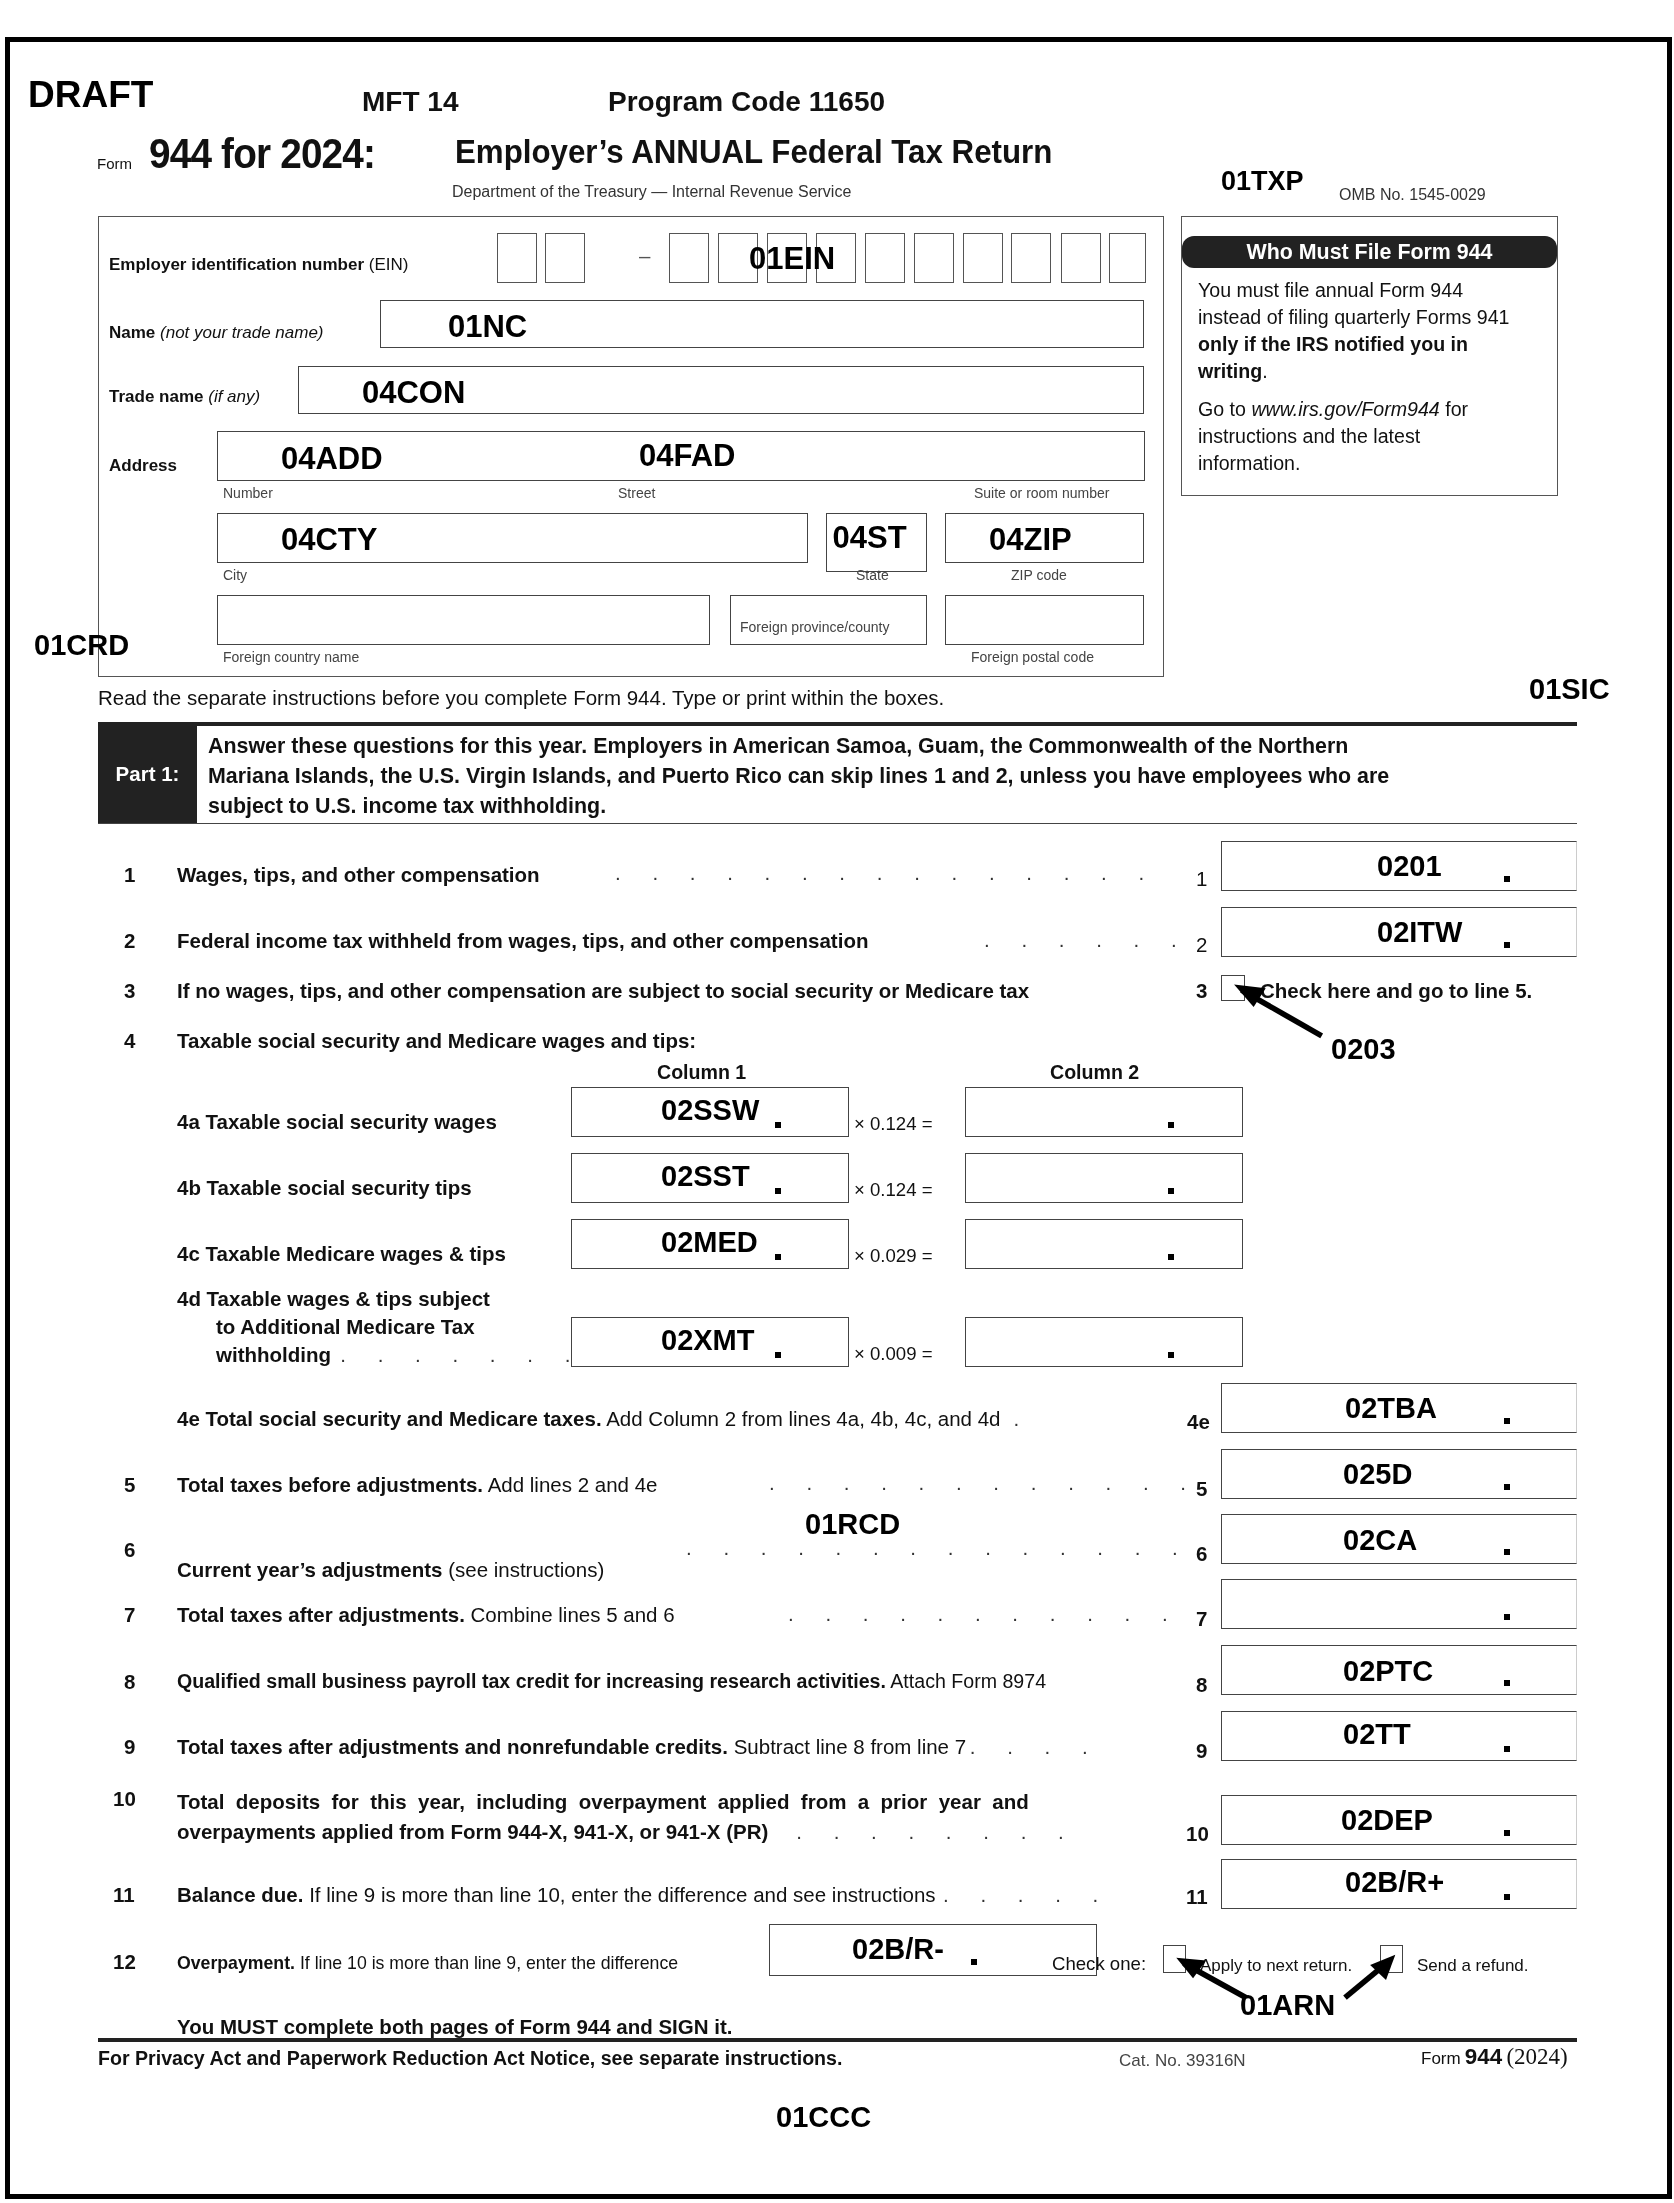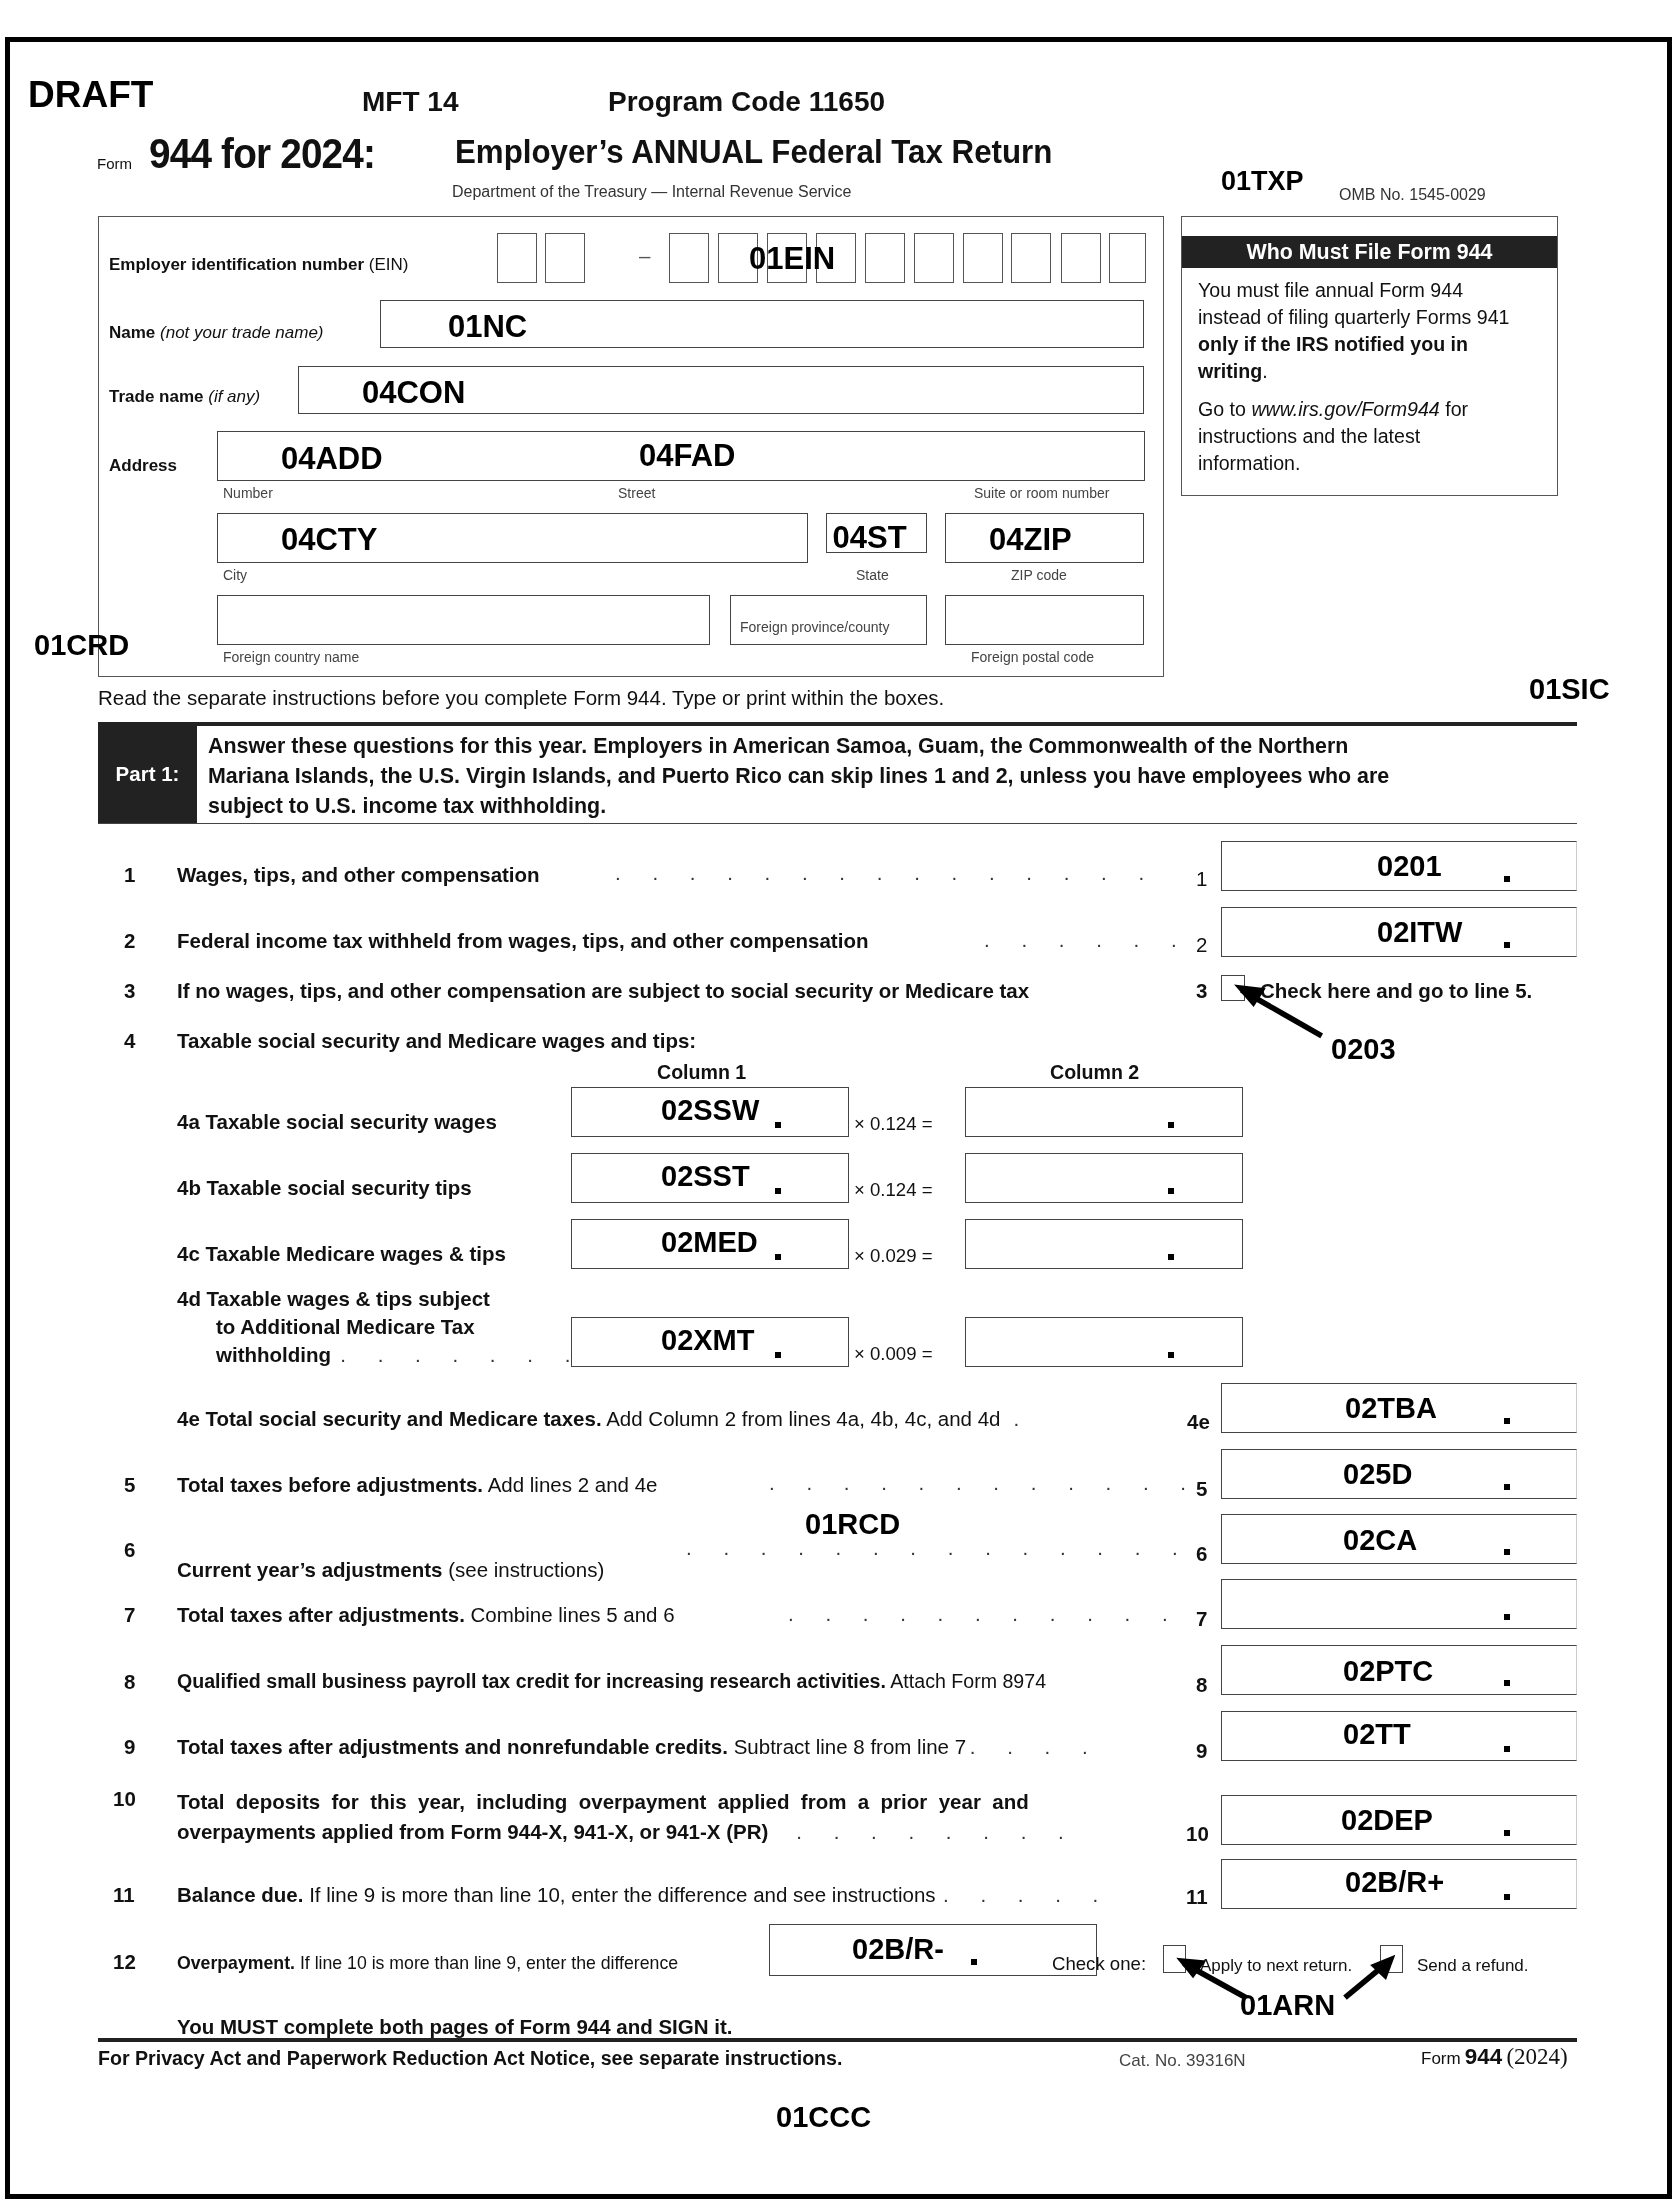--- a/index.html
+++ b/index.html
@@ -14,21 +14,21 @@
   .form-word { font-size: 15px; }
   .form-num { font-size: 43px; font-weight: bold; letter-spacing: -0.9px; transform: scaleX(0.9); transform-origin: left; }
   .form-title { font-size: 34px; font-weight: bold; transform: scaleX(0.92); transform-origin: left; white-space: nowrap; }
   .small { font-size: 16px; color: #333; white-space: nowrap; }
   .tiny { font-size: 14px; color: #444; white-space: nowrap; }
   .lbl { font-size: 17px; white-space: nowrap; }
   .lbl b { font-weight: bold; }
   .box { border: 1.4px solid #444; box-sizing: border-box; background: #fff; }
   .ein-box { border: 1.4px solid #555; width: 40px; height: 50px; box-sizing: border-box; }
   .info-box { border: 1.4px solid #555; box-sizing: border-box; }
-  .info-head { background: #222; color: #fff; font-weight: bold; font-size: 21.4px; text-align: center; }
+  .info-head { background: #222; color: #fff; font-weight: bold; font-size: 21.4px; text-align: center; border-radius: 12px; }
   .info-body { font-size: 19.6px; line-height: 27px; color: #111; }
   .part-head { background: #222; color: #fff; font-weight: bold; font-size: 20.5px; display: flex; align-items: center; justify-content: center; }
   .part-text { font-size: 21.4px; font-weight: bold; line-height: 30px; }
   .rule { background: #222; }
   .line-num { font-size: 20.5px; font-weight: bold; }
   .line-text { font-size: 20.5px; white-space: nowrap; }
   .dots { font-size: 20.5px; letter-spacing: 13px; color: #333; white-space: nowrap; }
   .amt-box { border-top: 1.4px solid #444; border-bottom: 1.4px solid #444; border-left: 1.4px solid #444; border-right: 1.4px solid #ccc; box-sizing: border-box; height: 50px; width: 356px; }
   .col-box { border: 1.4px solid #444; box-sizing: border-box; height: 50px; }
   .decimal { width: 5.6px; height: 5.6px; background: #000; }
@@ -85,21 +85,21 @@
   <span class="abs code" style="left:63px;top:9.3px;font-size:31px;">04ADD</span>
   <span class="abs code" style="left:421px;top:5.6px;font-size:31px;">04FAD</span>
 </div>
 <div class="abs tiny" style="left:223px;top:485px;">Number</div>
 <div class="abs tiny" style="left:618px;top:485px;">Street</div>
 <div class="abs tiny" style="left:974px;top:485px;">Suite or room number</div>
 
 <div class="abs box" style="left:217px;top:513px;width:591px;height:50px;">
   <span class="abs code" style="left:63px;top:7.5px;font-size:31px;">04CTY</span>
 </div>
-<div class="abs box" style="left:826px;top:513px;width:101px;height:40px;">
+<div class="abs box" style="left:826px;top:513px;width:101px;height:59px;">
   <span class="abs code" style="left:5.6px;top:5.6px;font-size:31px;">04ST</span>
 </div>
 <div class="abs box" style="left:945px;top:513px;width:199px;height:50px;">
   <span class="abs code" style="left:43px;top:7.5px;font-size:31px;">04ZIP</span>
 </div>
 <div class="abs tiny" style="left:223px;top:567px;">City</div>
 <div class="abs tiny" style="left:856px;top:567px;">State</div>
 <div class="abs tiny" style="left:1011px;top:567px;">ZIP code</div>
 
 <div class="abs box" style="left:217px;top:595px;width:493px;height:50px;"></div>

